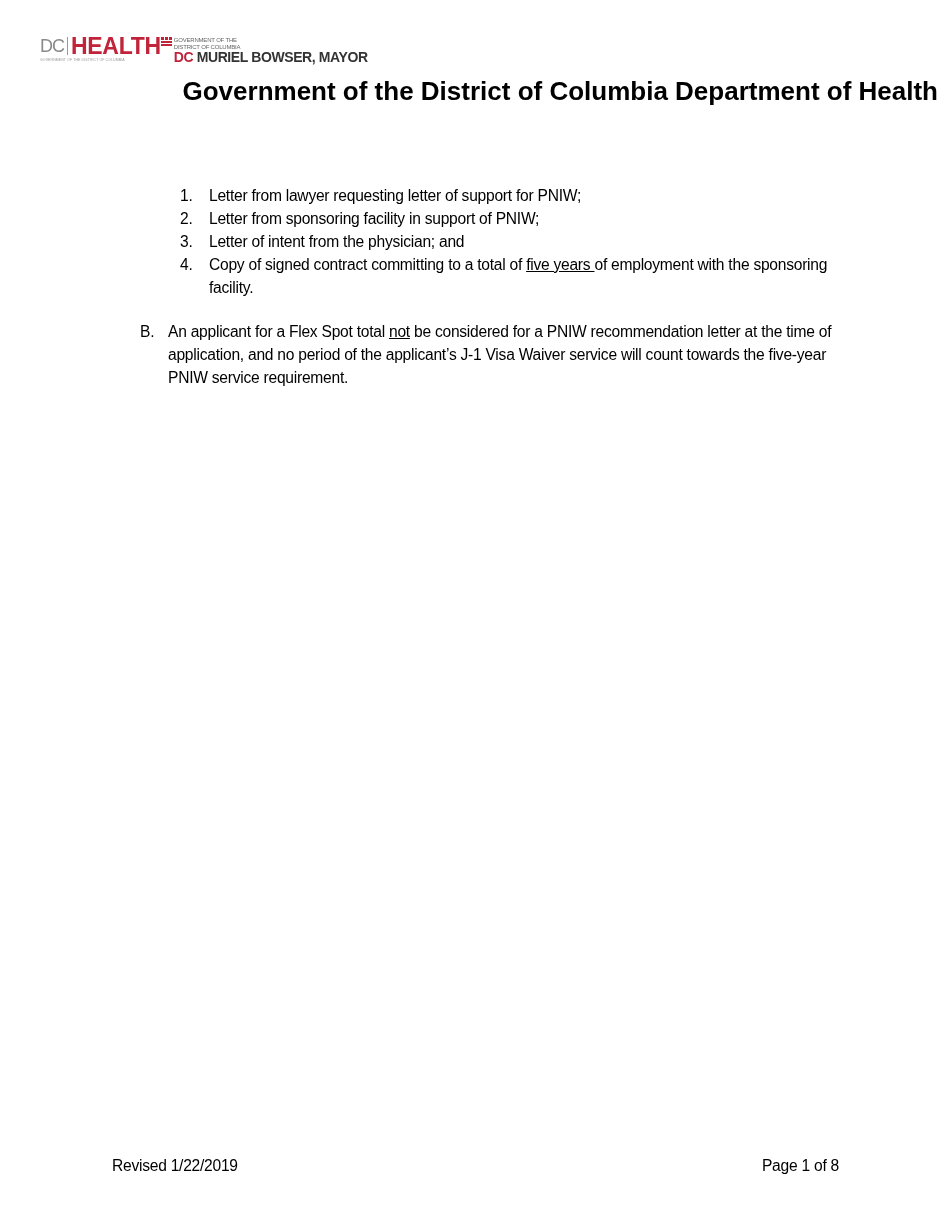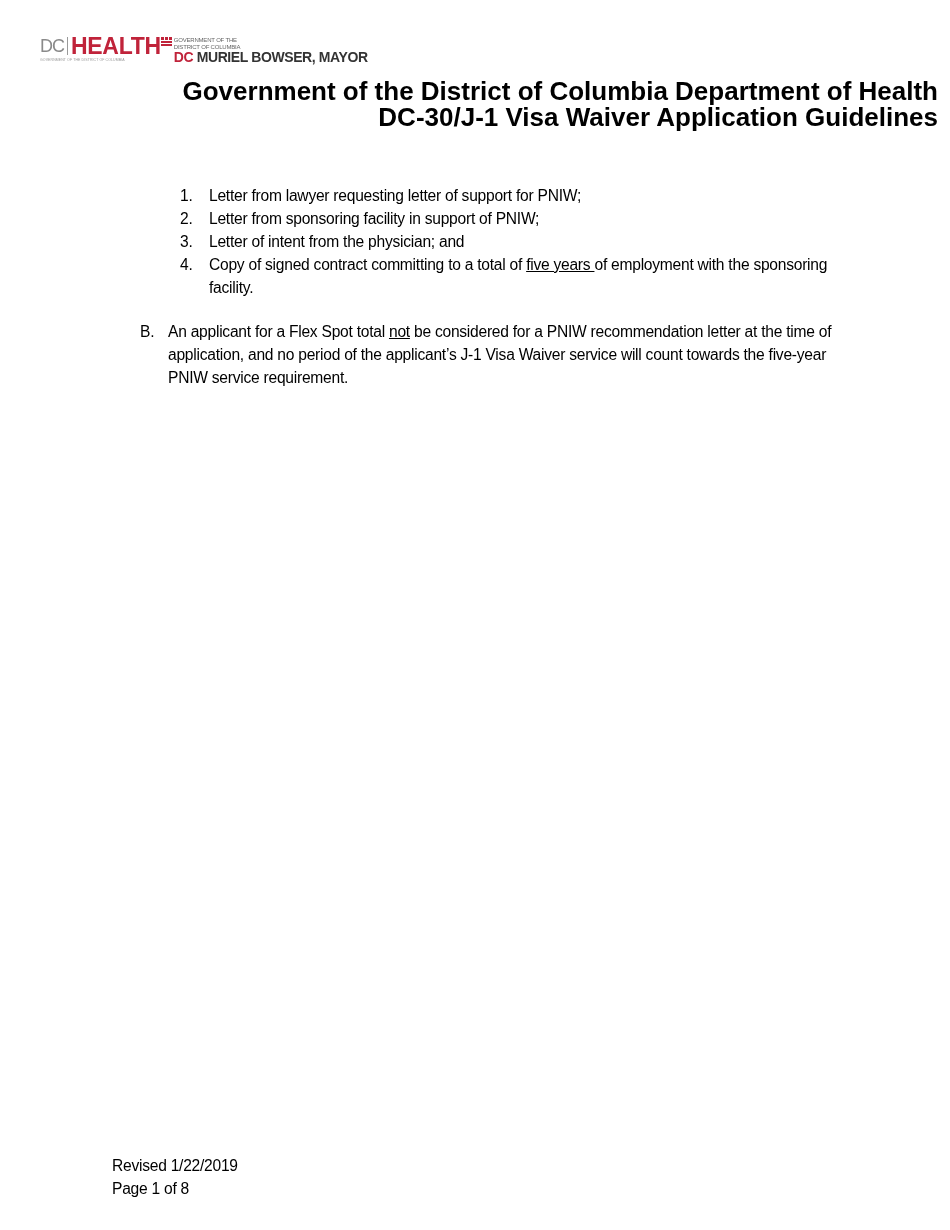--- a/index.html
+++ b/index.html
@@ -163,25 +163,25 @@
     }
     .section-b .txt {
       flex: 1;
     }
     .footer {
       position: absolute;
       top: 1154px;
       left: 112px;
       width: 727px;
       display: flex;
+      justify-content: space-between;
       font-family: "Liberation Sans", sans-serif;
       font-size: 15.6px;
       line-height: 23px;
       letter-spacing: -0.25px;
-      flex-direction: column;
     }
   </style>
 </head>
 <body>
 
 <div class="logo-area">
   <div class="dchealth">
     <div class="dchealth-top">
       <span class="dc-text">DC</span>
       <span class="dc-divider"></span>
@@ -202,21 +202,20 @@
     <div class="govdc-text">
       <span class="govdc-line">GOVERNMENT OF THE</span>
       <span class="govdc-line">DISTRICT OF COLUMBIA</span>
       <span class="govdc-mayor"><span style="color:#c0233a">DC</span> <span>MURIEL BOWSER, MAYOR</span></span>
     </div>
   </div>
 </div>
 
 <div class="doc-title">
   <div>Government of the District of Columbia Department of Health</div>
-  <div>DC-30/J-1 Visa Waiver Application Guidelines</div>
 </div>
 
 <ol class="num-list body-text">
   <li>
     <span class="num">1.</span>
     <span class="txt">Letter from lawyer requesting letter of support for PNIW;</span>
   </li>
   <li>
     <span class="num">2.</span>
     <span class="txt">Letter from sponsoring facility in support of PNIW;</span>

